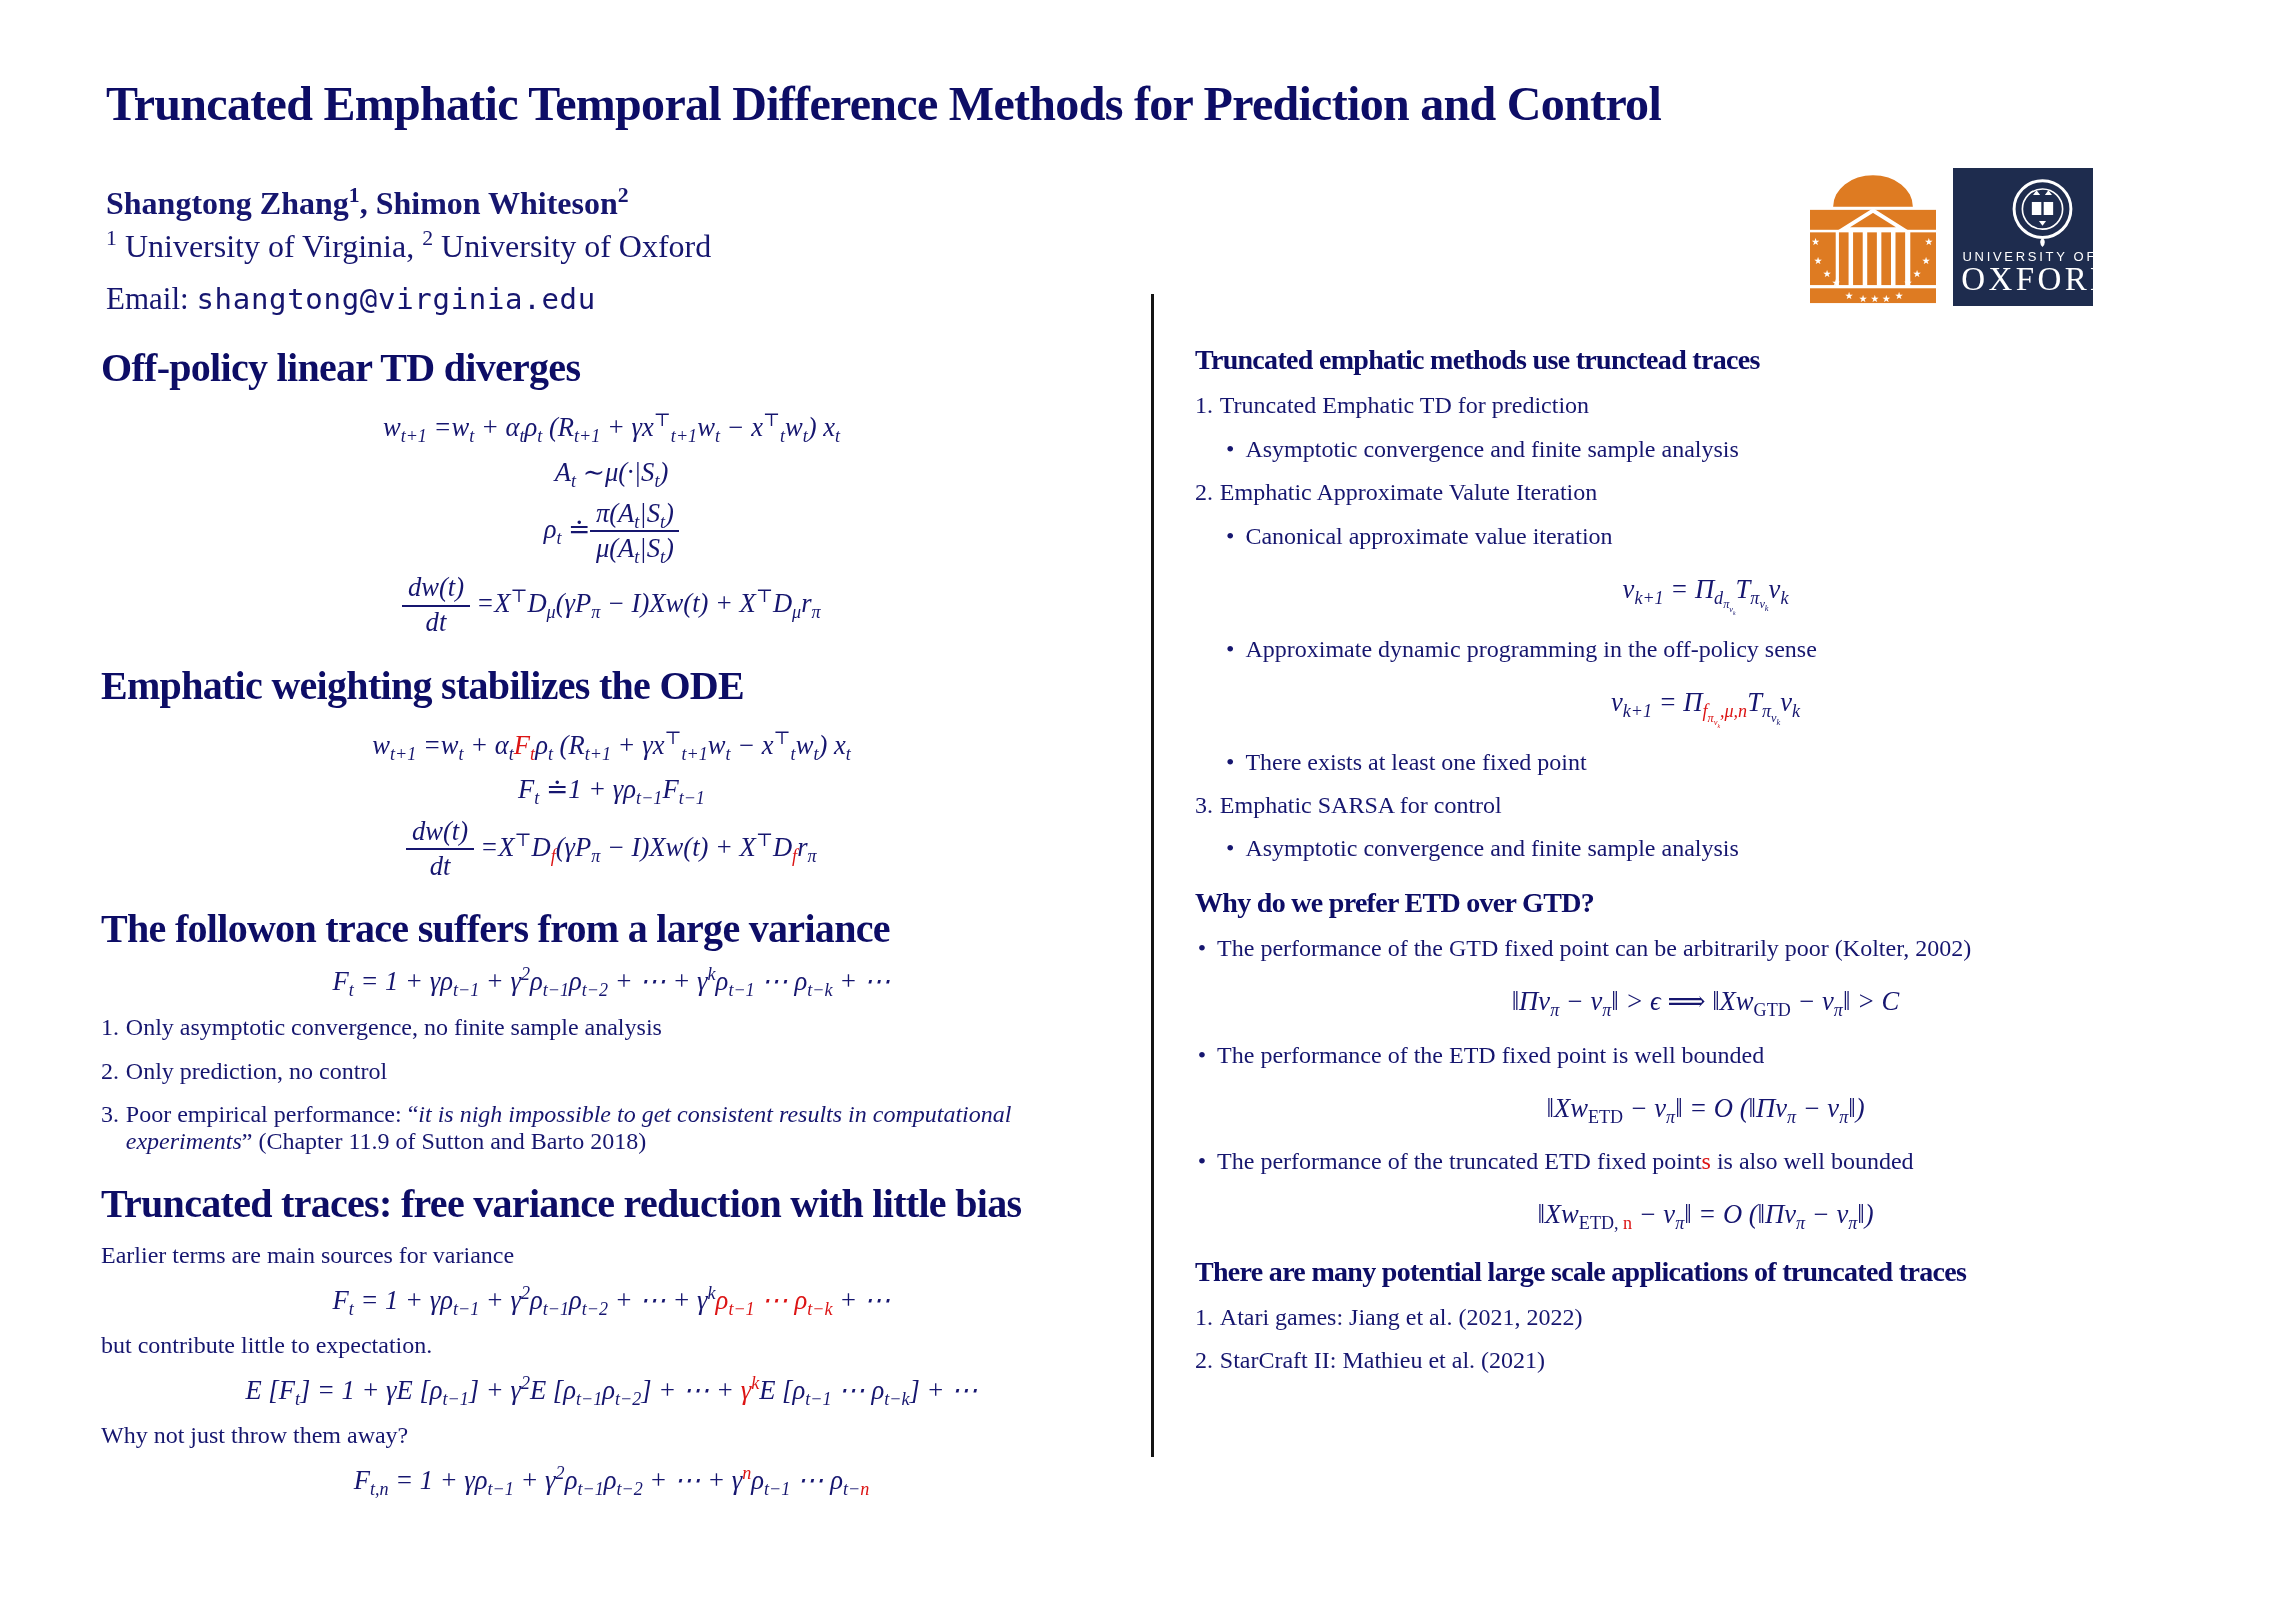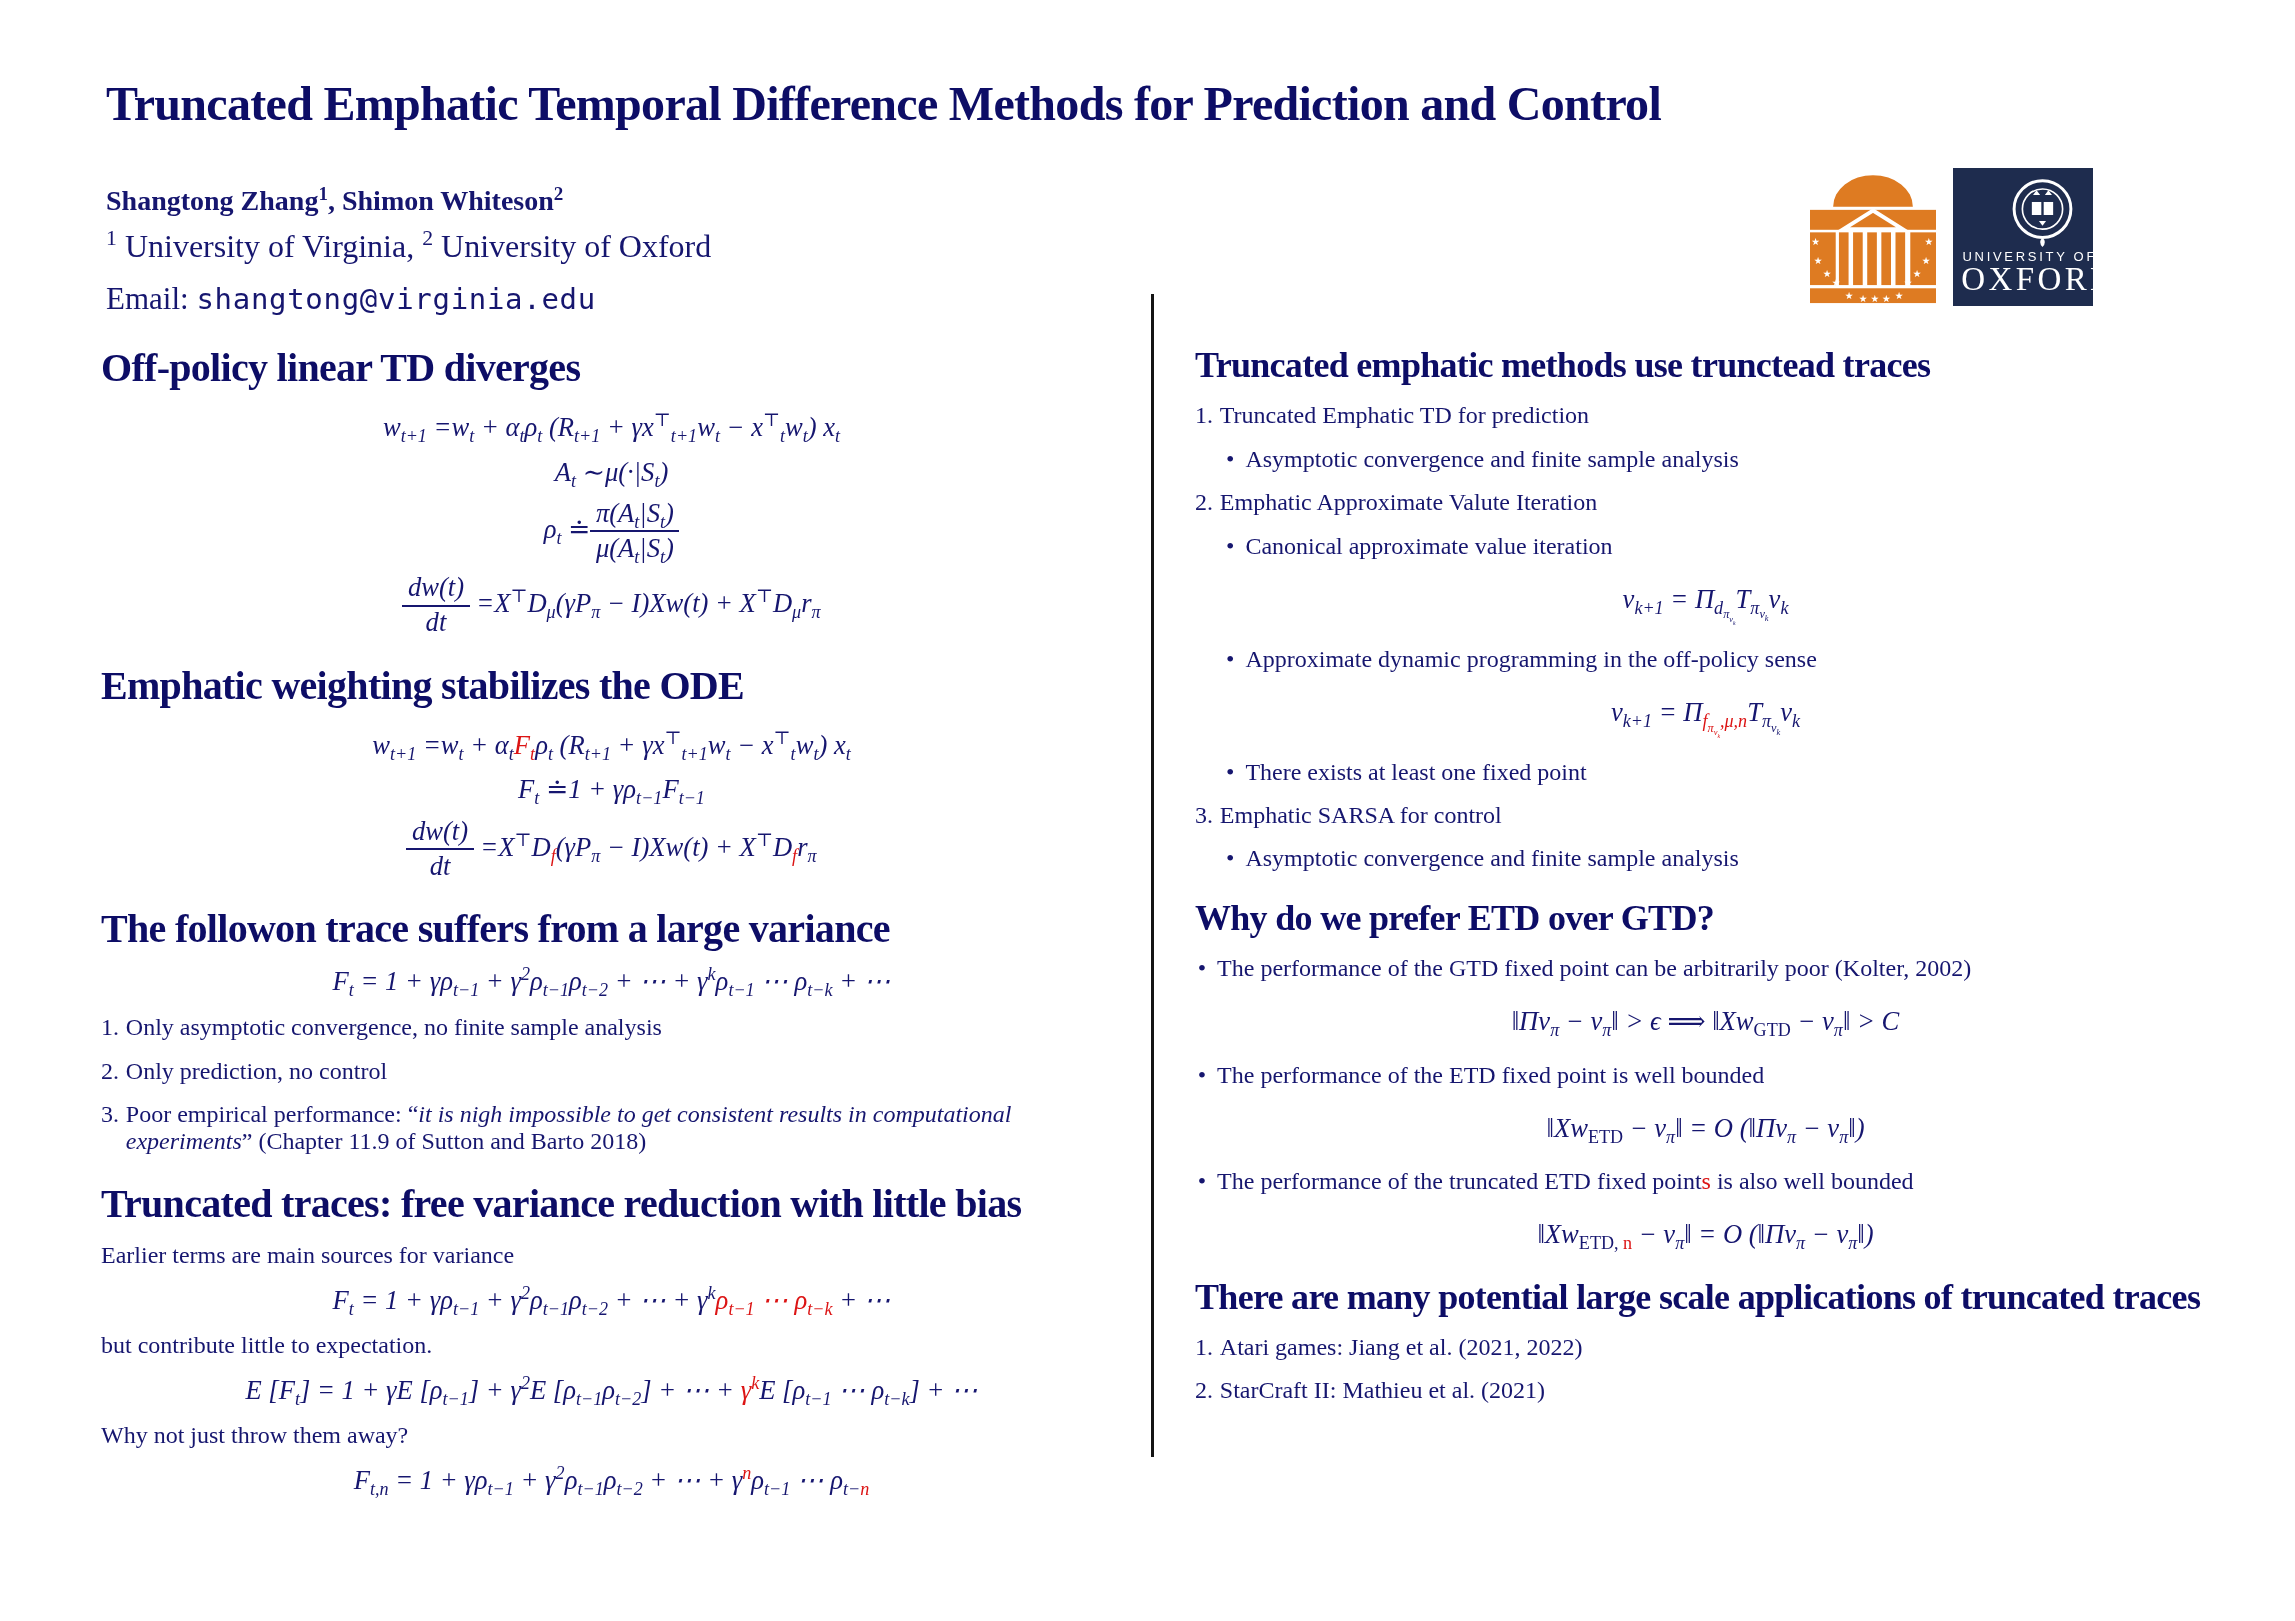--- a/index.html
+++ b/index.html
@@ -18,21 +18,21 @@
   }
   sub,sup{line-height:0;font-size:68%;}
   .red{color:var(--red);}
   .rm{font-style:normal;}
   
   .title{
     position:absolute;left:106px;top:76px;
     font-size:48px;font-weight:bold;color:var(--heading-navy);
     white-space:nowrap;letter-spacing:-0.7px;
   }
-  .authors{position:absolute;left:106px;top:185px;font-size:28px;font-weight:bold;}
+  .authors{position:absolute;left:106px;top:185px;font-size:32px;font-weight:bold;}
   .affil{position:absolute;left:106px;top:228px;font-size:32px;}
   .email{position:absolute;left:106px;top:281px;font-size:31px;}
   .email .addr{font-family:"DejaVu Sans Mono","Liberation Mono",monospace;font-size:29px;letter-spacing:0.7px;}
   
   .uva-logo{position:absolute;left:1801px;top:170px;width:144px;height:135px;}
   .oxford-logo{
     position:absolute;left:1953px;top:168px;width:140px;height:138px;
     background:var(--oxford-navy);color:#fff;
   }
   .oxford-crest{position:absolute;right:15px;top:6.8px;width:71px;height:80px;}
@@ -48,21 +48,21 @@
   
   .divider{position:absolute;left:1151px;top:294px;width:2.7px;height:1163px;background:#141414;}
   .col{position:absolute;top:344px;width:1021px;}
   .col-left{left:101px;}
   .col-right{left:1195px;}
   .section{margin-bottom:24.5px;}
   h2{
     font-size:40px;font-weight:bold;color:var(--heading-navy);
     margin:0 0 12.3px 0;white-space:nowrap;letter-spacing:-0.7px;
   }
-  .col-right h2{font-size:36px;}
+  .col-right h2{font-size:28px;}
   
   .para{font-size:24px;margin:15px 0;}
   .eqgroup{margin-top:20.4px;}
   .eqline{
     text-align:center;font-size:26.6px;font-style:italic;
     margin:11px 0;line-height:1.25;
   }
   .frac{display:inline-block;vertical-align:middle;text-align:center;line-height:1.05;}
   .frac .num{display:block;padding:0 5.5px 2.7px;border-bottom:2px solid currentColor;}
   .frac .den{display:block;padding:2.7px 5.5px 0;}

